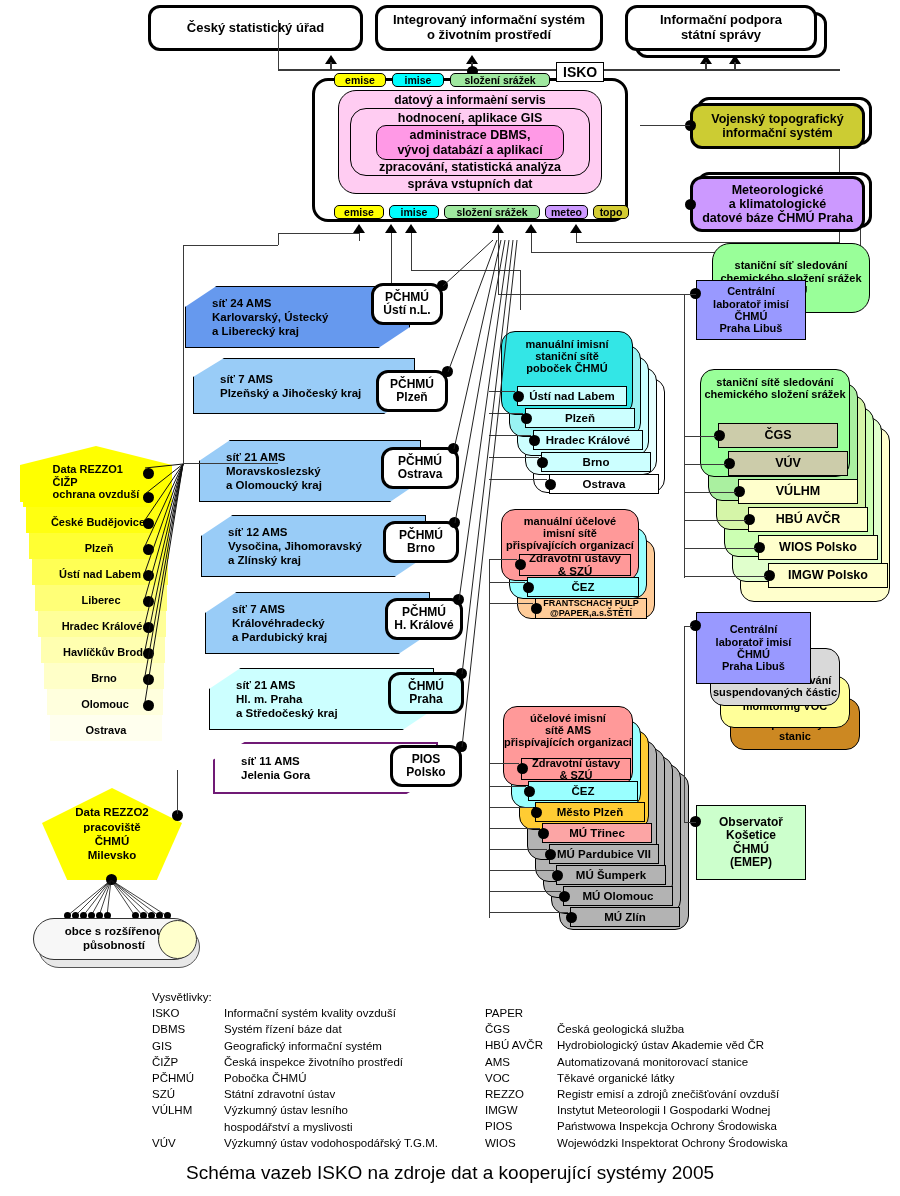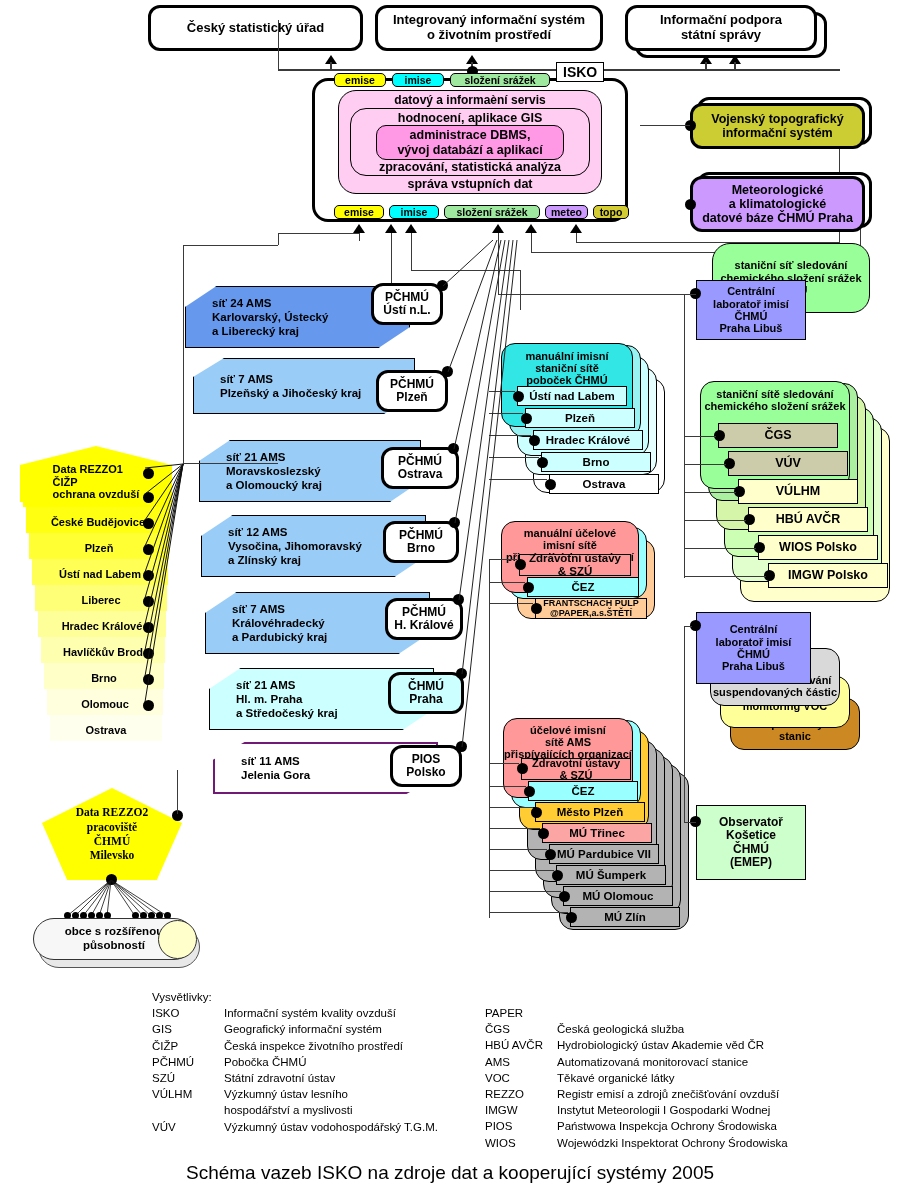--- a/index.html
+++ b/index.html
@@ -15,21 +15,21 @@
   .thinbox{box-sizing:border-box;border:1px solid #000;background:#fff;
         display:flex;align-items:center;justify-content:center;
         text-align:center;font-weight:bold;line-height:1.12;}
   .pill{box-sizing:border-box;border:1px solid #000;border-radius:5px;
         display:flex;align-items:center;justify-content:center;
         font-weight:bold;text-align:center;line-height:1;}
   .soft{box-sizing:border-box;border:1px solid #000;border-radius:16px;
         display:flex;align-items:center;justify-content:center;
         text-align:center;font-weight:bold;line-height:1.14;}
   .plain{display:flex;align-items:center;justify-content:center;text-align:center;
-        font-weight:bold;line-height:1.15;margin-top:12px;}
+        font-weight:bold;line-height:1.15;}
 
   
   .stackwrap{position:absolute;}
   .stk{box-sizing:border-box;border:1px solid #000;display:flex;
        align-items:center;justify-content:center;text-align:center;
        font-weight:bold;line-height:1.1;position:absolute;}
   .stkr{border-radius:14px;}
 
   
   .hex{position:absolute;display:flex;align-items:center;
@@ -541,21 +541,21 @@
     <line x1="2" y1="240" x2="40" y2="2"></line>
   </g>
 </svg>
 <div class="ln" style="left:183px;top:463px;width:95px;height:1px;"></div>
 <div class="ln" style="left:183px;top:245px;width:1px;height:219px;"></div>
 <div class="ln" style="left:183px;top:245px;width:95px;height:1px;"></div>
 
 <div class="abs" style="left:42px;top:788px;width:140px;height:92px;background:#ffff00;
             clip-path:polygon(50% 0%,100% 38%,82% 100%,18% 100%,0% 38%);
             display:flex;align-items:center;justify-content:center;">
-  <span style="white-space:pre-line;font-size:11.5px;font-weight:bold;text-align:center;line-height:1.25;font-family:Liberation Serif, serif;">Data REZZO2
+  <span style="white-space:pre-line;font-size:11.5px;font-weight:bold;text-align:center;line-height:1.25;">Data REZZO2
 pracoviště
 ČHMÚ
 Milevsko</span>
 </div>
 <div class="dot" style="left:172px;top:810px;"></div>
 <div class="ln" style="left:177px;top:770px;width:1px;height:44px;"></div>
 <div class="ln" style="left:177px;top:770px;width:1px;height:1px;"></div>
 <div class="dot" style="left:106px;top:874px;"></div>
 
 <svg class="abs" width="160" height="60" style="left:35px;top:880px;" viewBox="0 0 160 60">
@@ -593,20 +593,24 @@
 </div>
 <div class="abs" style="left:158px;top:920px;width:37px;height:37px;background:#ffffcc;border:1px solid #333;border-radius:50%;"></div>
 
 <div class="legend" style="left:152px;top:989px;width:330px;">
   <div>Vysvětlivky:</div>
   <div class="row">
       <div class="k">ISKO</div>
       <div class="v">Informační systém kvality ovzduší</div>
     </div>
   <div class="row">
+      <div class="k">DBMS</div>
+      <div class="v">Systém řízení báze dat</div>
+    </div>
+  <div class="row">
       <div class="k">GIS</div>
       <div class="v">Geografický informační systém</div>
     </div>
   <div class="row">
       <div class="k">ČIŽP</div>
       <div class="v">Česká inspekce životního prostředí</div>
     </div>
   <div class="row">
       <div class="k">PČHMÚ</div>
       <div class="v">Pobočka ČHMÚ</div>

